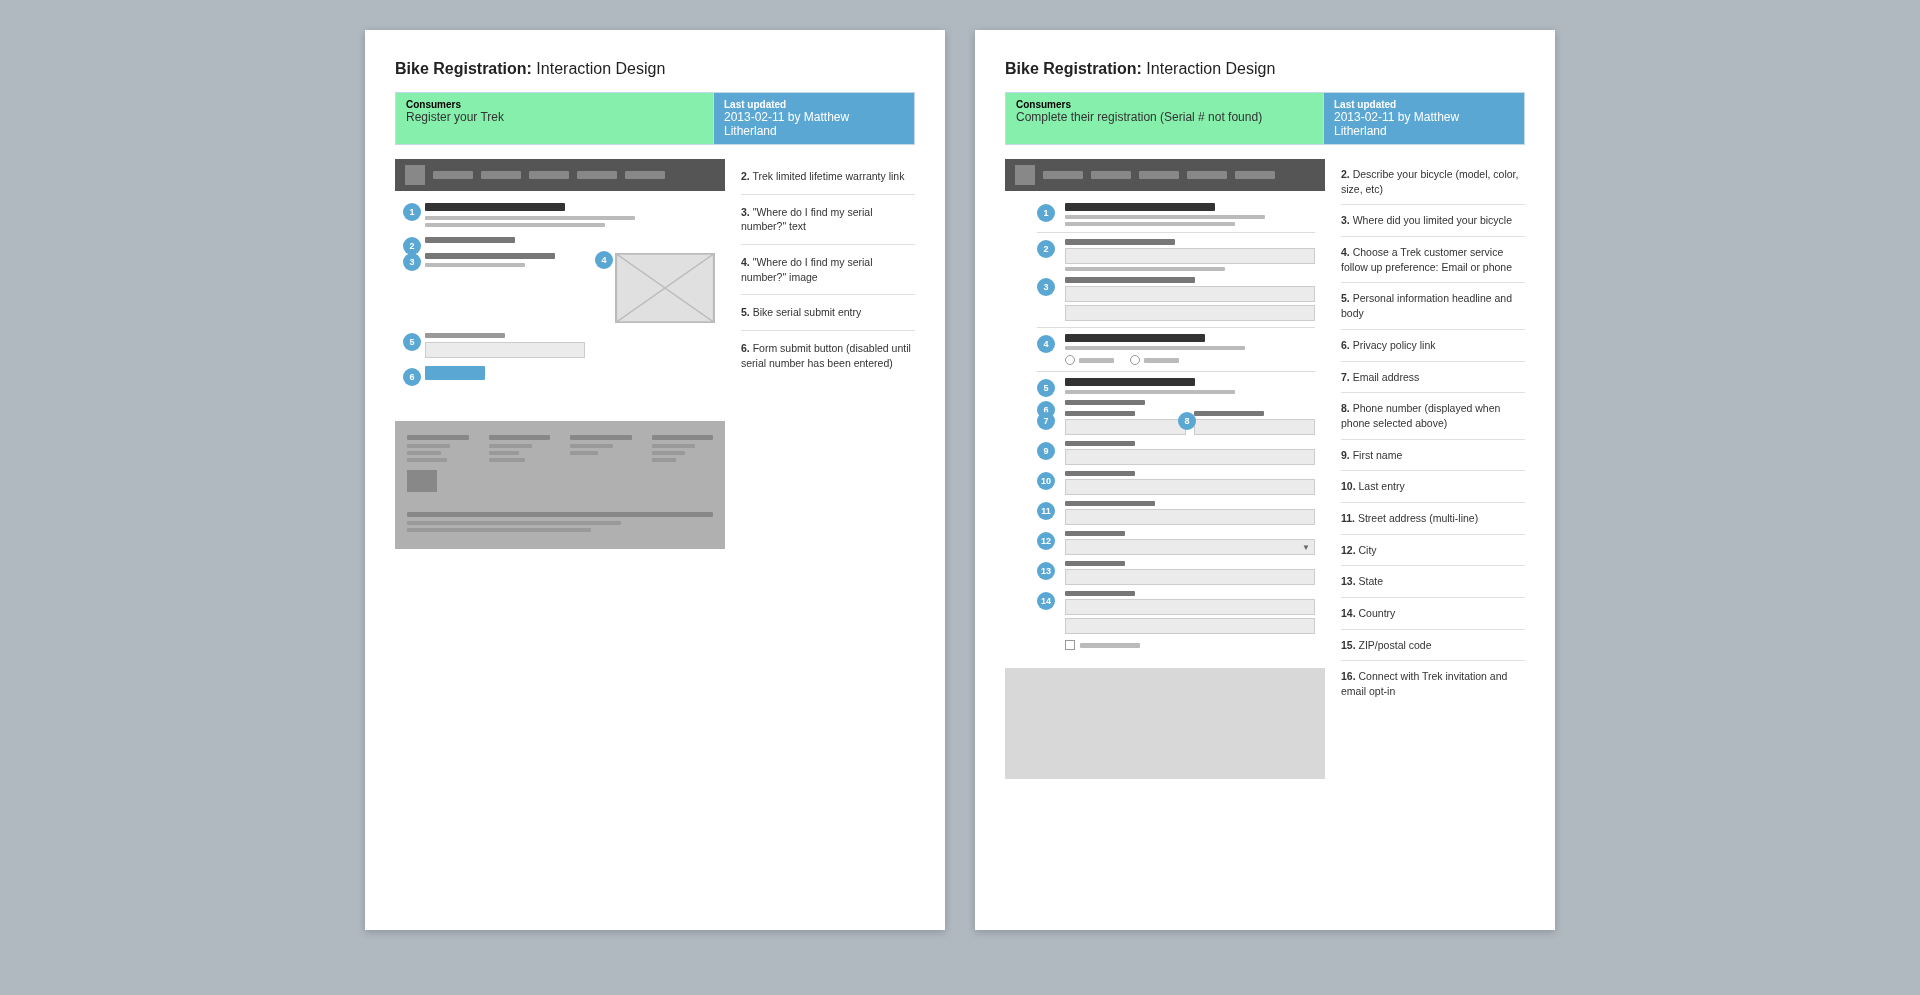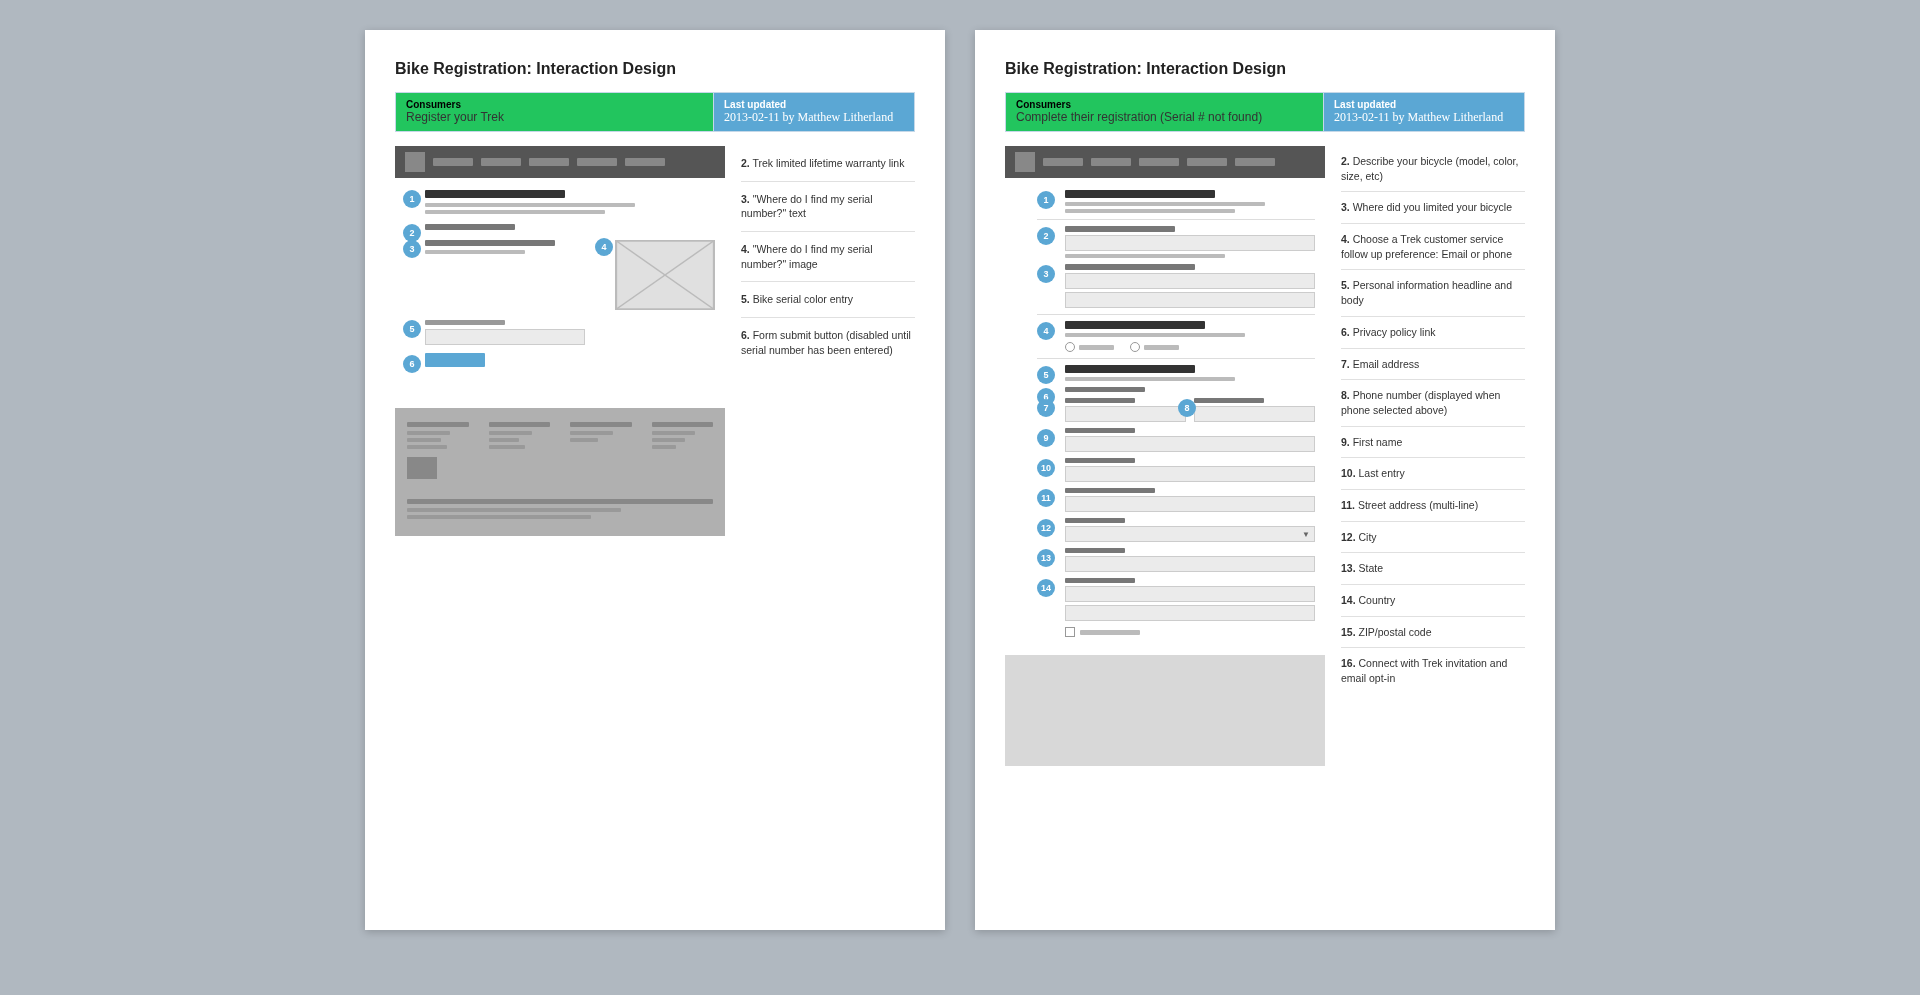--- a/index.html
+++ b/index.html
@@ -23,28 +23,28 @@
       box-shadow: 0 2px 8px rgba(0,0,0,0.2);
     }
 
     .panel-title {
       font-size: 16px;
       font-weight: bold;
       color: #222;
       margin-bottom: 14px;
     }
     .panel-title span {
-      font-weight: bold;
+      font-weight: normal;
       text-align: right;
     }
 
     .meta-bar {
       display: flex;
       border: 1px solid #c5d8e8;
-      background: #22c55e;
+      background: #86efac;
       margin-bottom: 14px;
     }
     .meta-left {
       flex: 1;
       padding: 6px 10px;
       border-right: 1px solid #c5d8e8;
     }
     .meta-right {
       width: 200px;
       padding: 6px 10px;
@@ -56,21 +56,20 @@
       font-size: 10px;
       display: block;
     }
     .meta-value {
       font-size: 12px;
       display: block;
       color: #333;
     }
     .meta-right .meta-value {
       color: #fff;
-      font-family: Liberation Serif, serif;
     }
     .meta-right .meta-label {
       color: #fff;
     }
 
     
     .wireframe {
       background: #d8d8d8;
       width: 100%;
       height: 390px;
@@ -357,21 +356,21 @@
       <div class="note-item">
         <strong>2.</strong> <span>Trek limited lifetime warranty link</span>
       </div>
       <div class="note-item">
         <strong>3.</strong> <span>"Where do I find my serial number?" text</span>
       </div>
       <div class="note-item">
         <strong>4.</strong> <span>"Where do I find my serial number?" image</span>
       </div>
       <div class="note-item">
-        <strong>5.</strong> <span>Bike serial color entry</span>
+        <strong>5.</strong> <span>Bike serial submit entry</span>
       </div>
       <div class="note-item">
         <strong>6.</strong> <span>Form submit button (disabled until serial number has been entered)</span>
       </div>
     </div>
   </div>
 </div>
 
 <div class="panel">
   <div class="panel-title">

